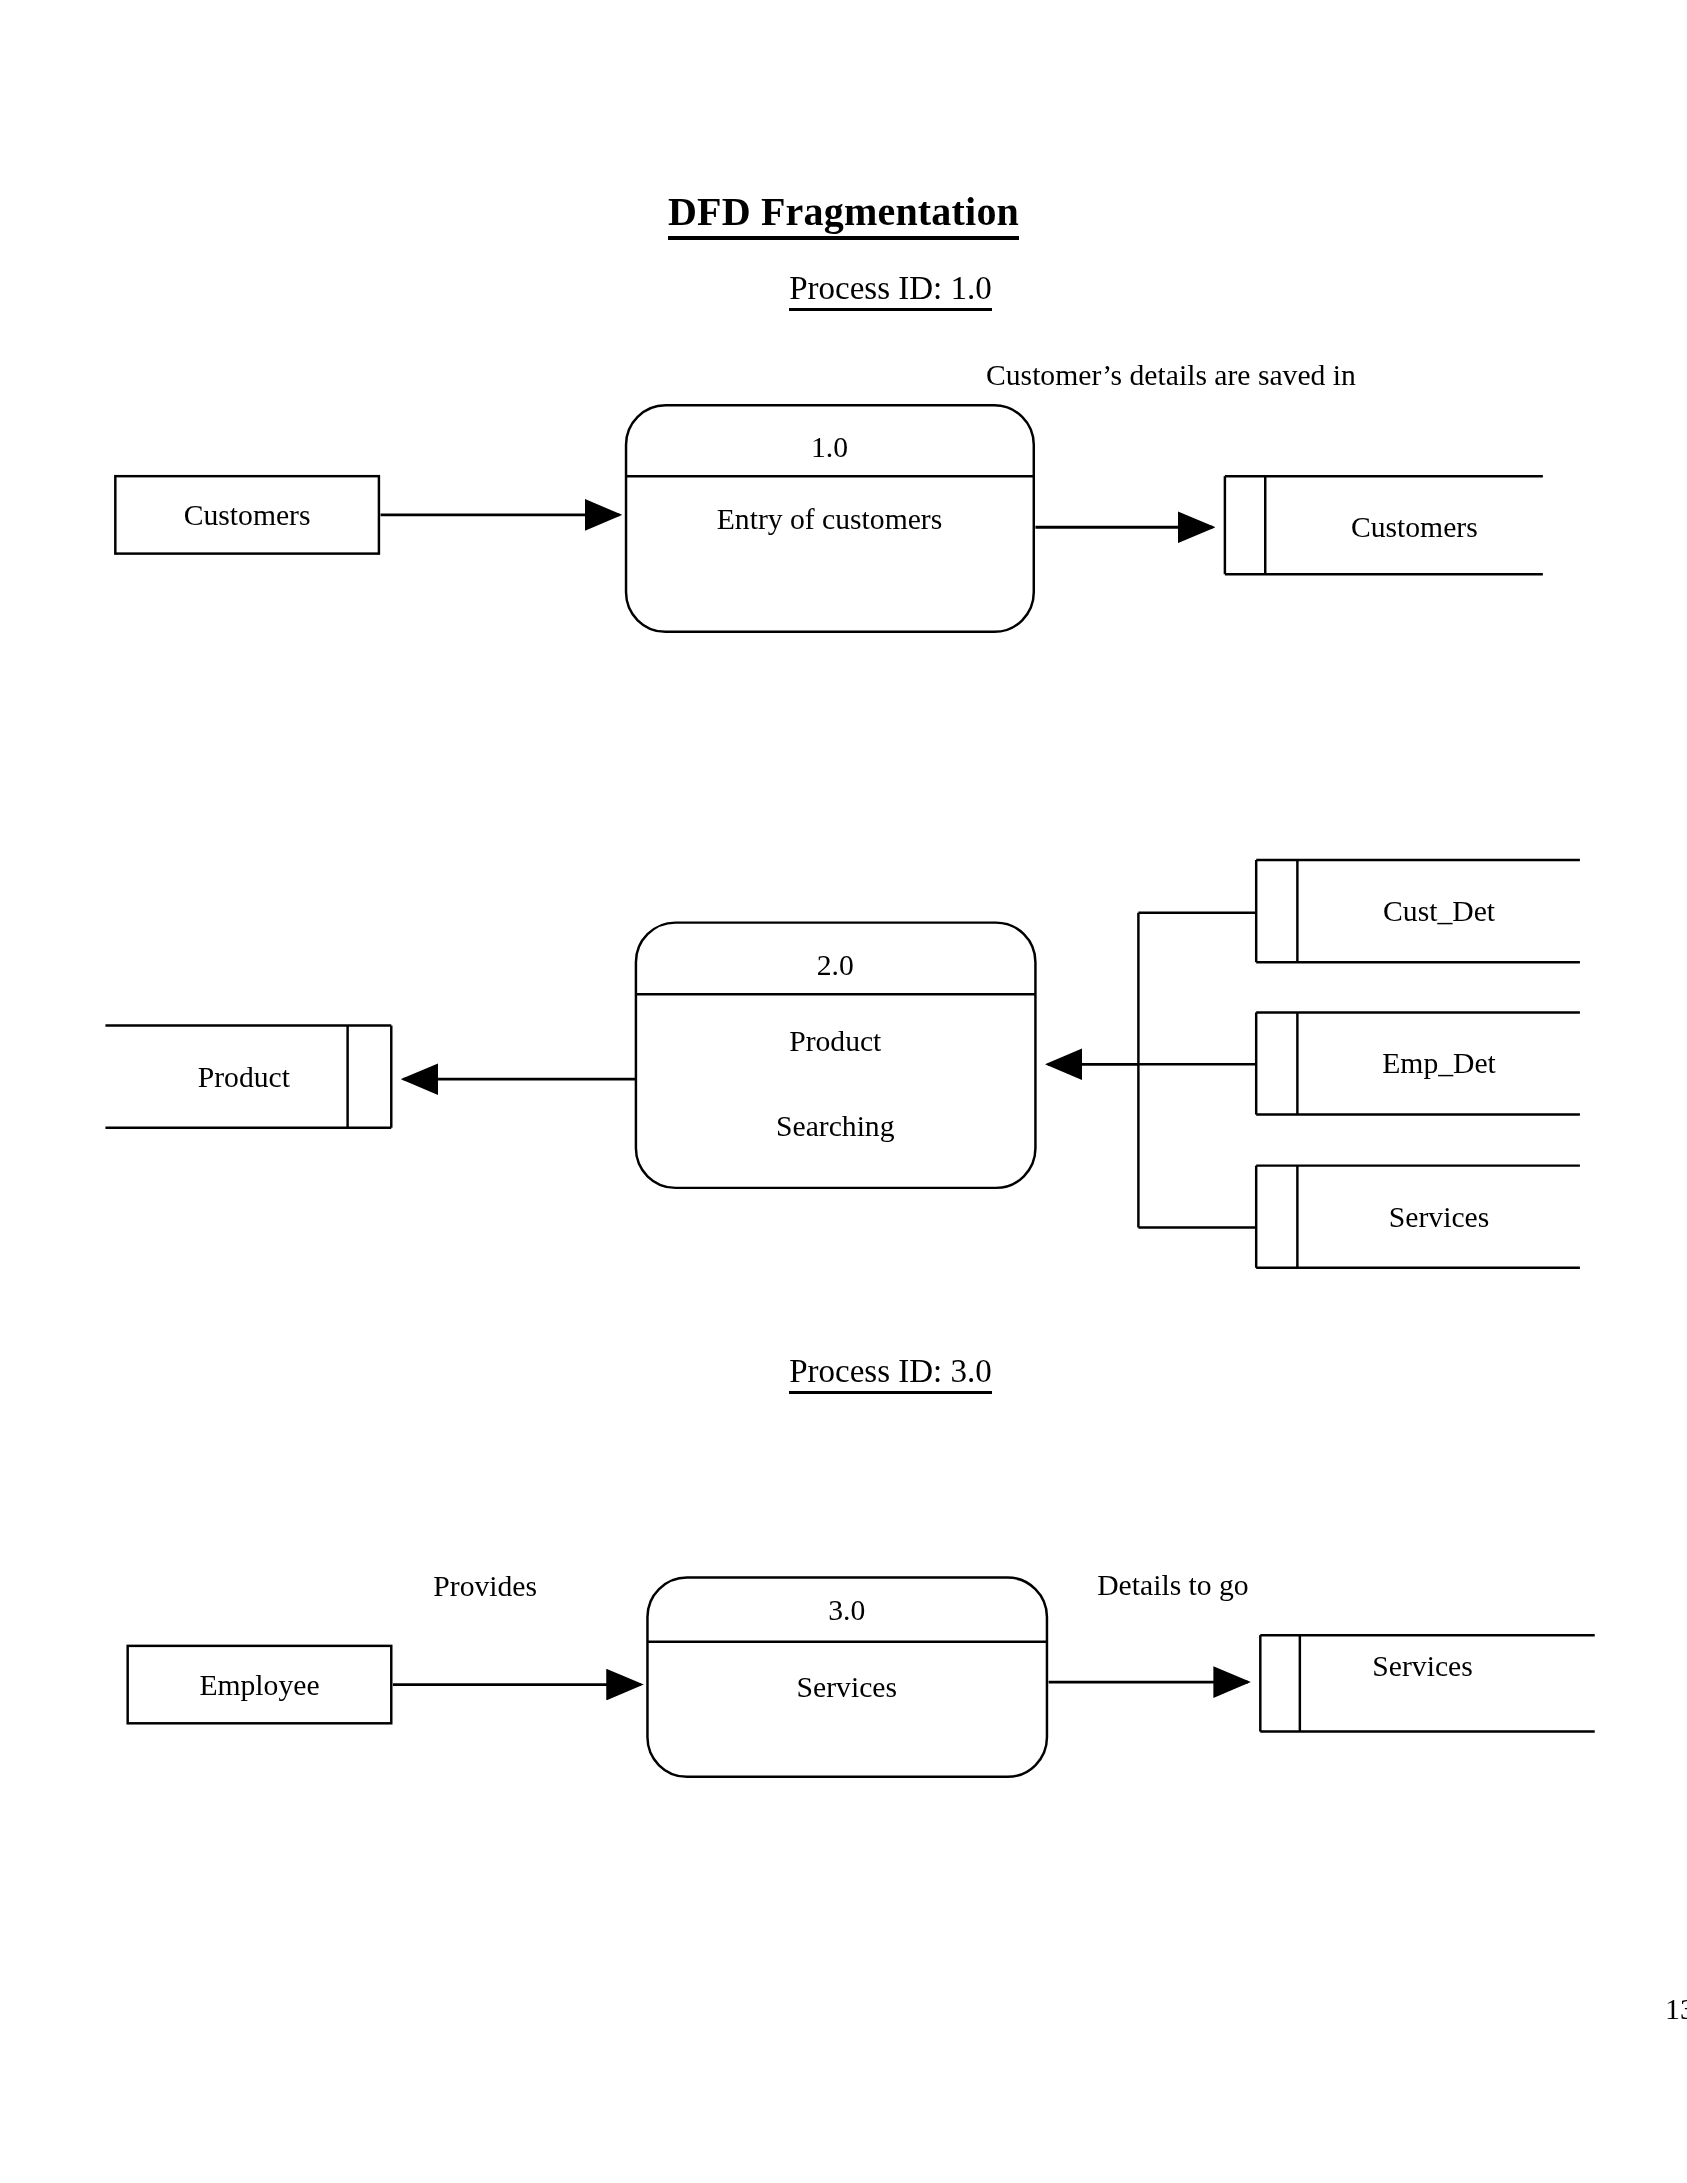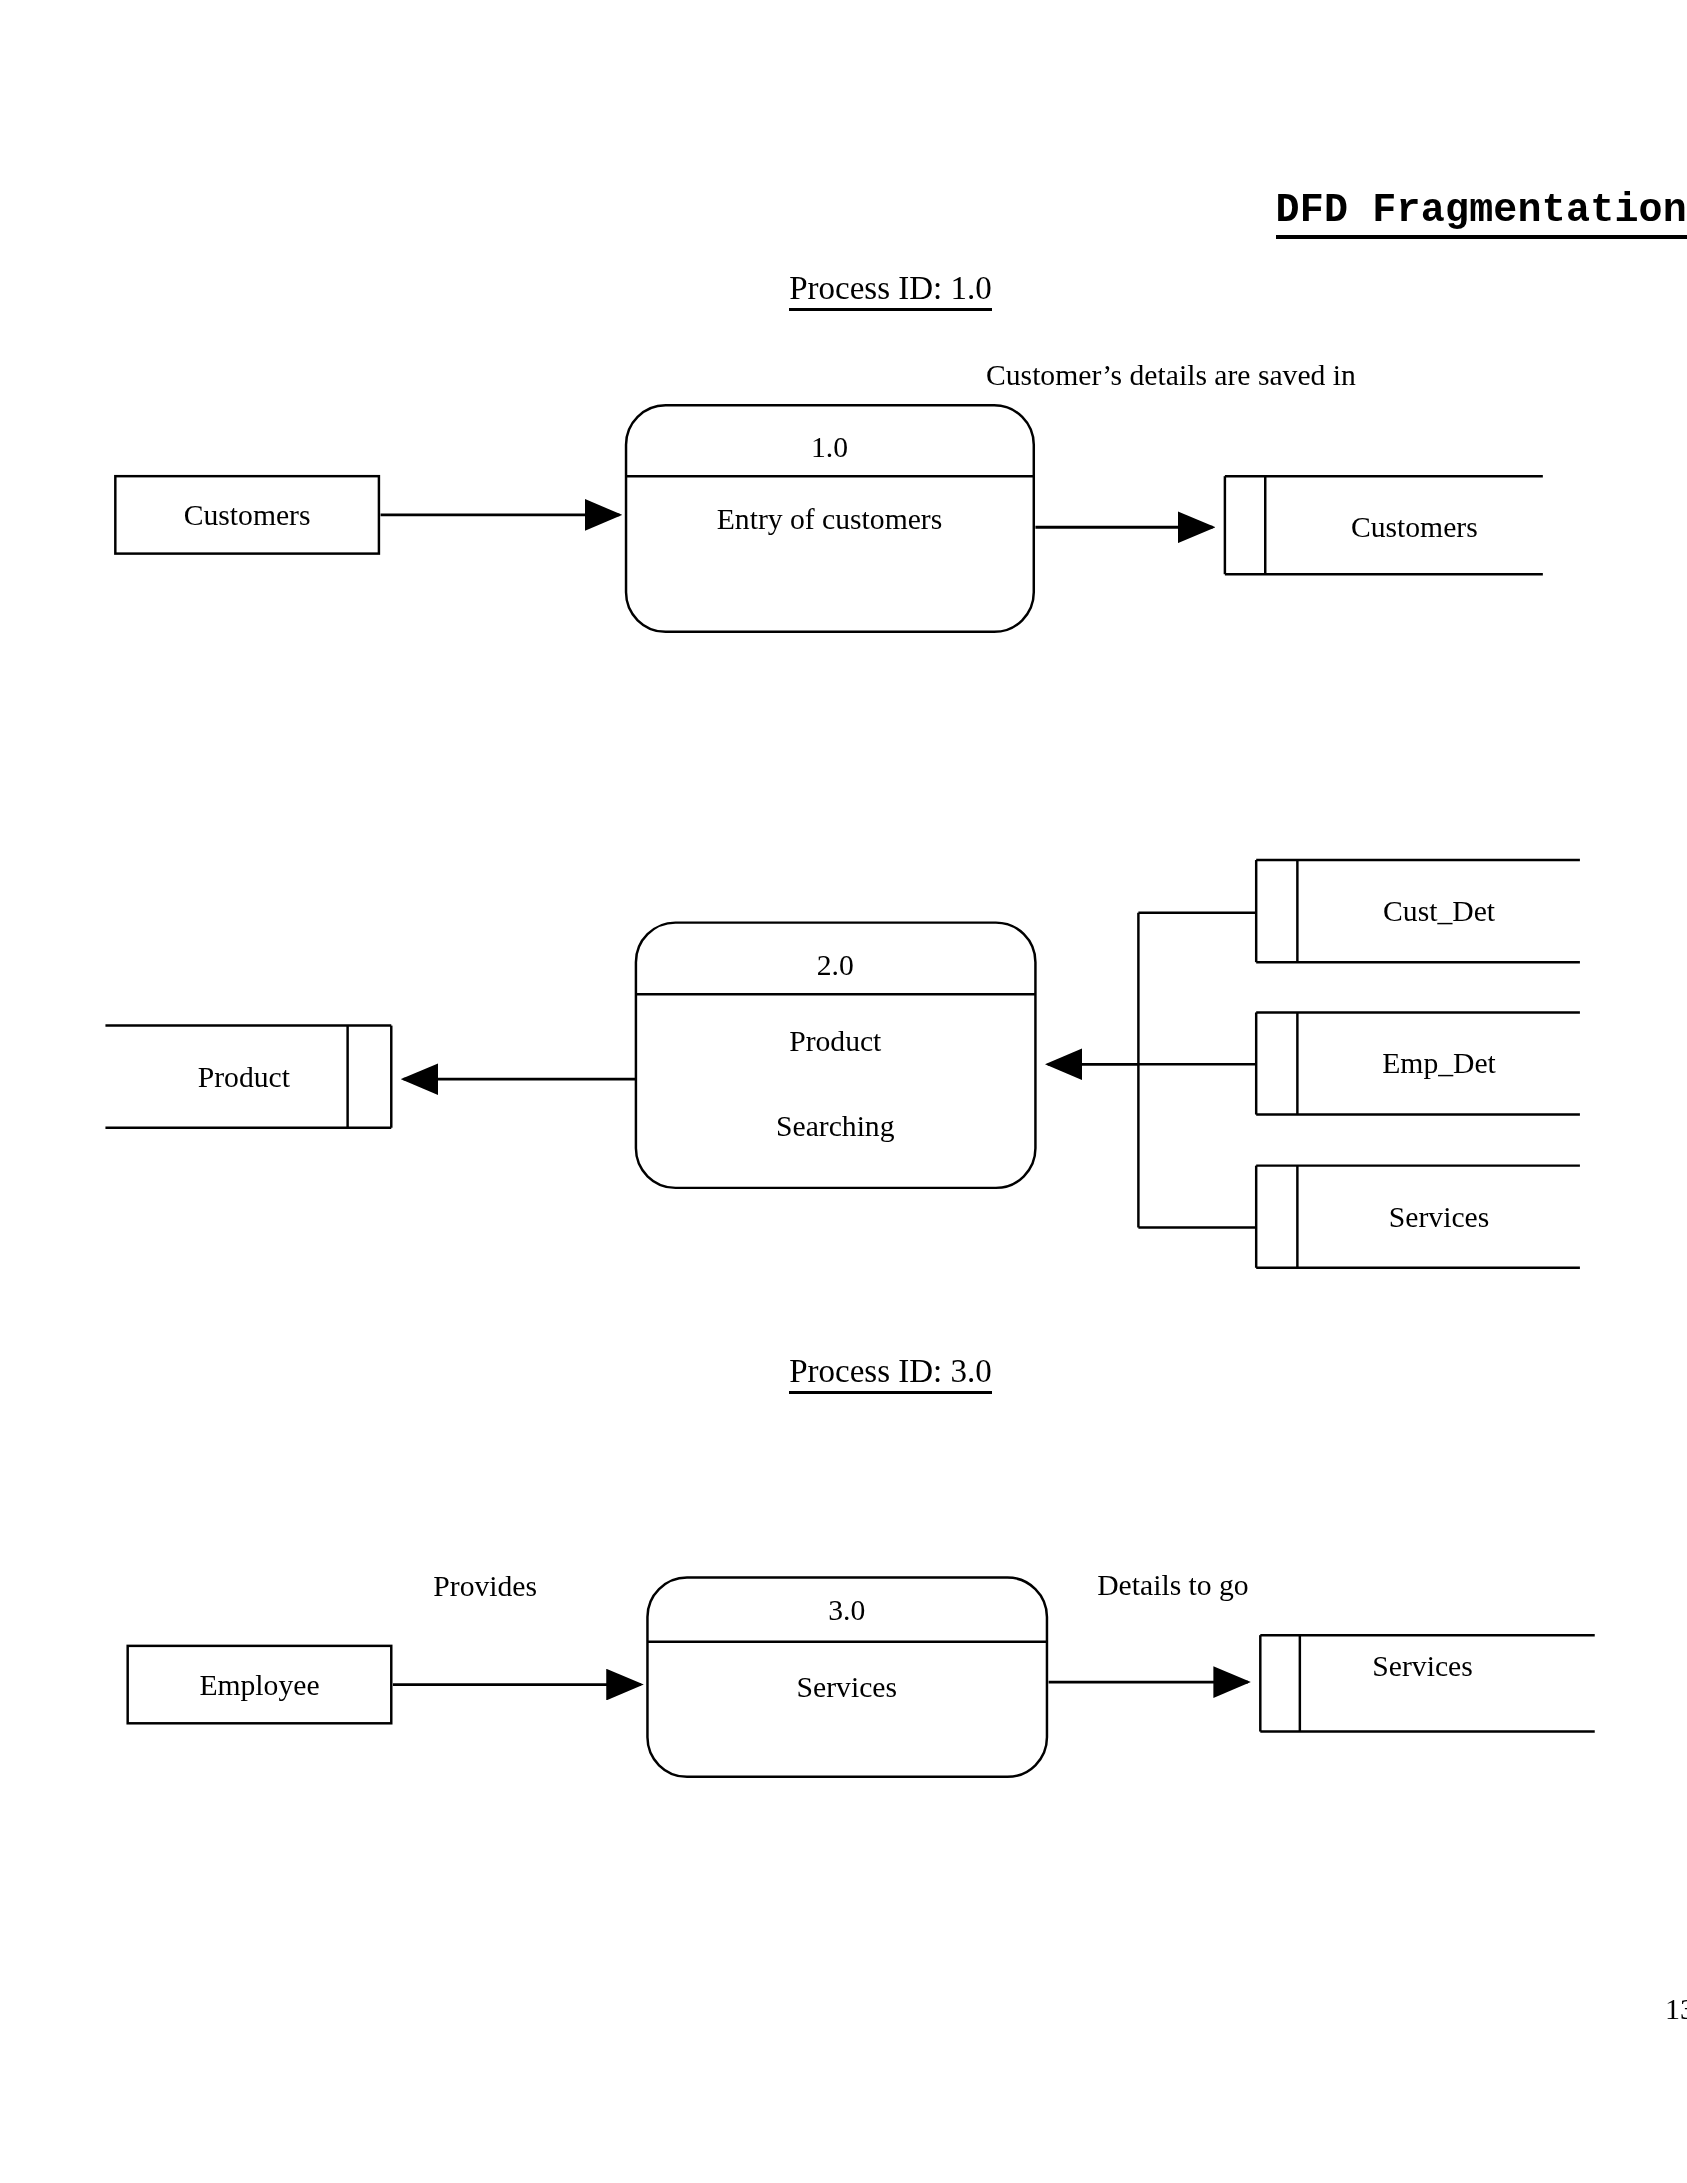--- a/index.html
+++ b/index.html
@@ -19,25 +19,24 @@
     position: relative;
     width: 1687px;
     height: 2183px;
     background: #ffffff;
   }
   .doc-title {
     position: absolute;
     left: 0;
     width: 1687px;
     top: 188px;
-    text-align: right;
+    text-align: center;
     font-size: 40px;
     font-weight: bold;
     letter-spacing: 0.2px;
-    font-family: Liberation Mono, monospace;
   }
   .doc-title span {
     border-bottom: 4.1px solid #000;
     padding-bottom: 1.6px;
   }
   .proc-heading {
     position: absolute;
     left: 0;
     width: 1687px;
     text-align: center;

